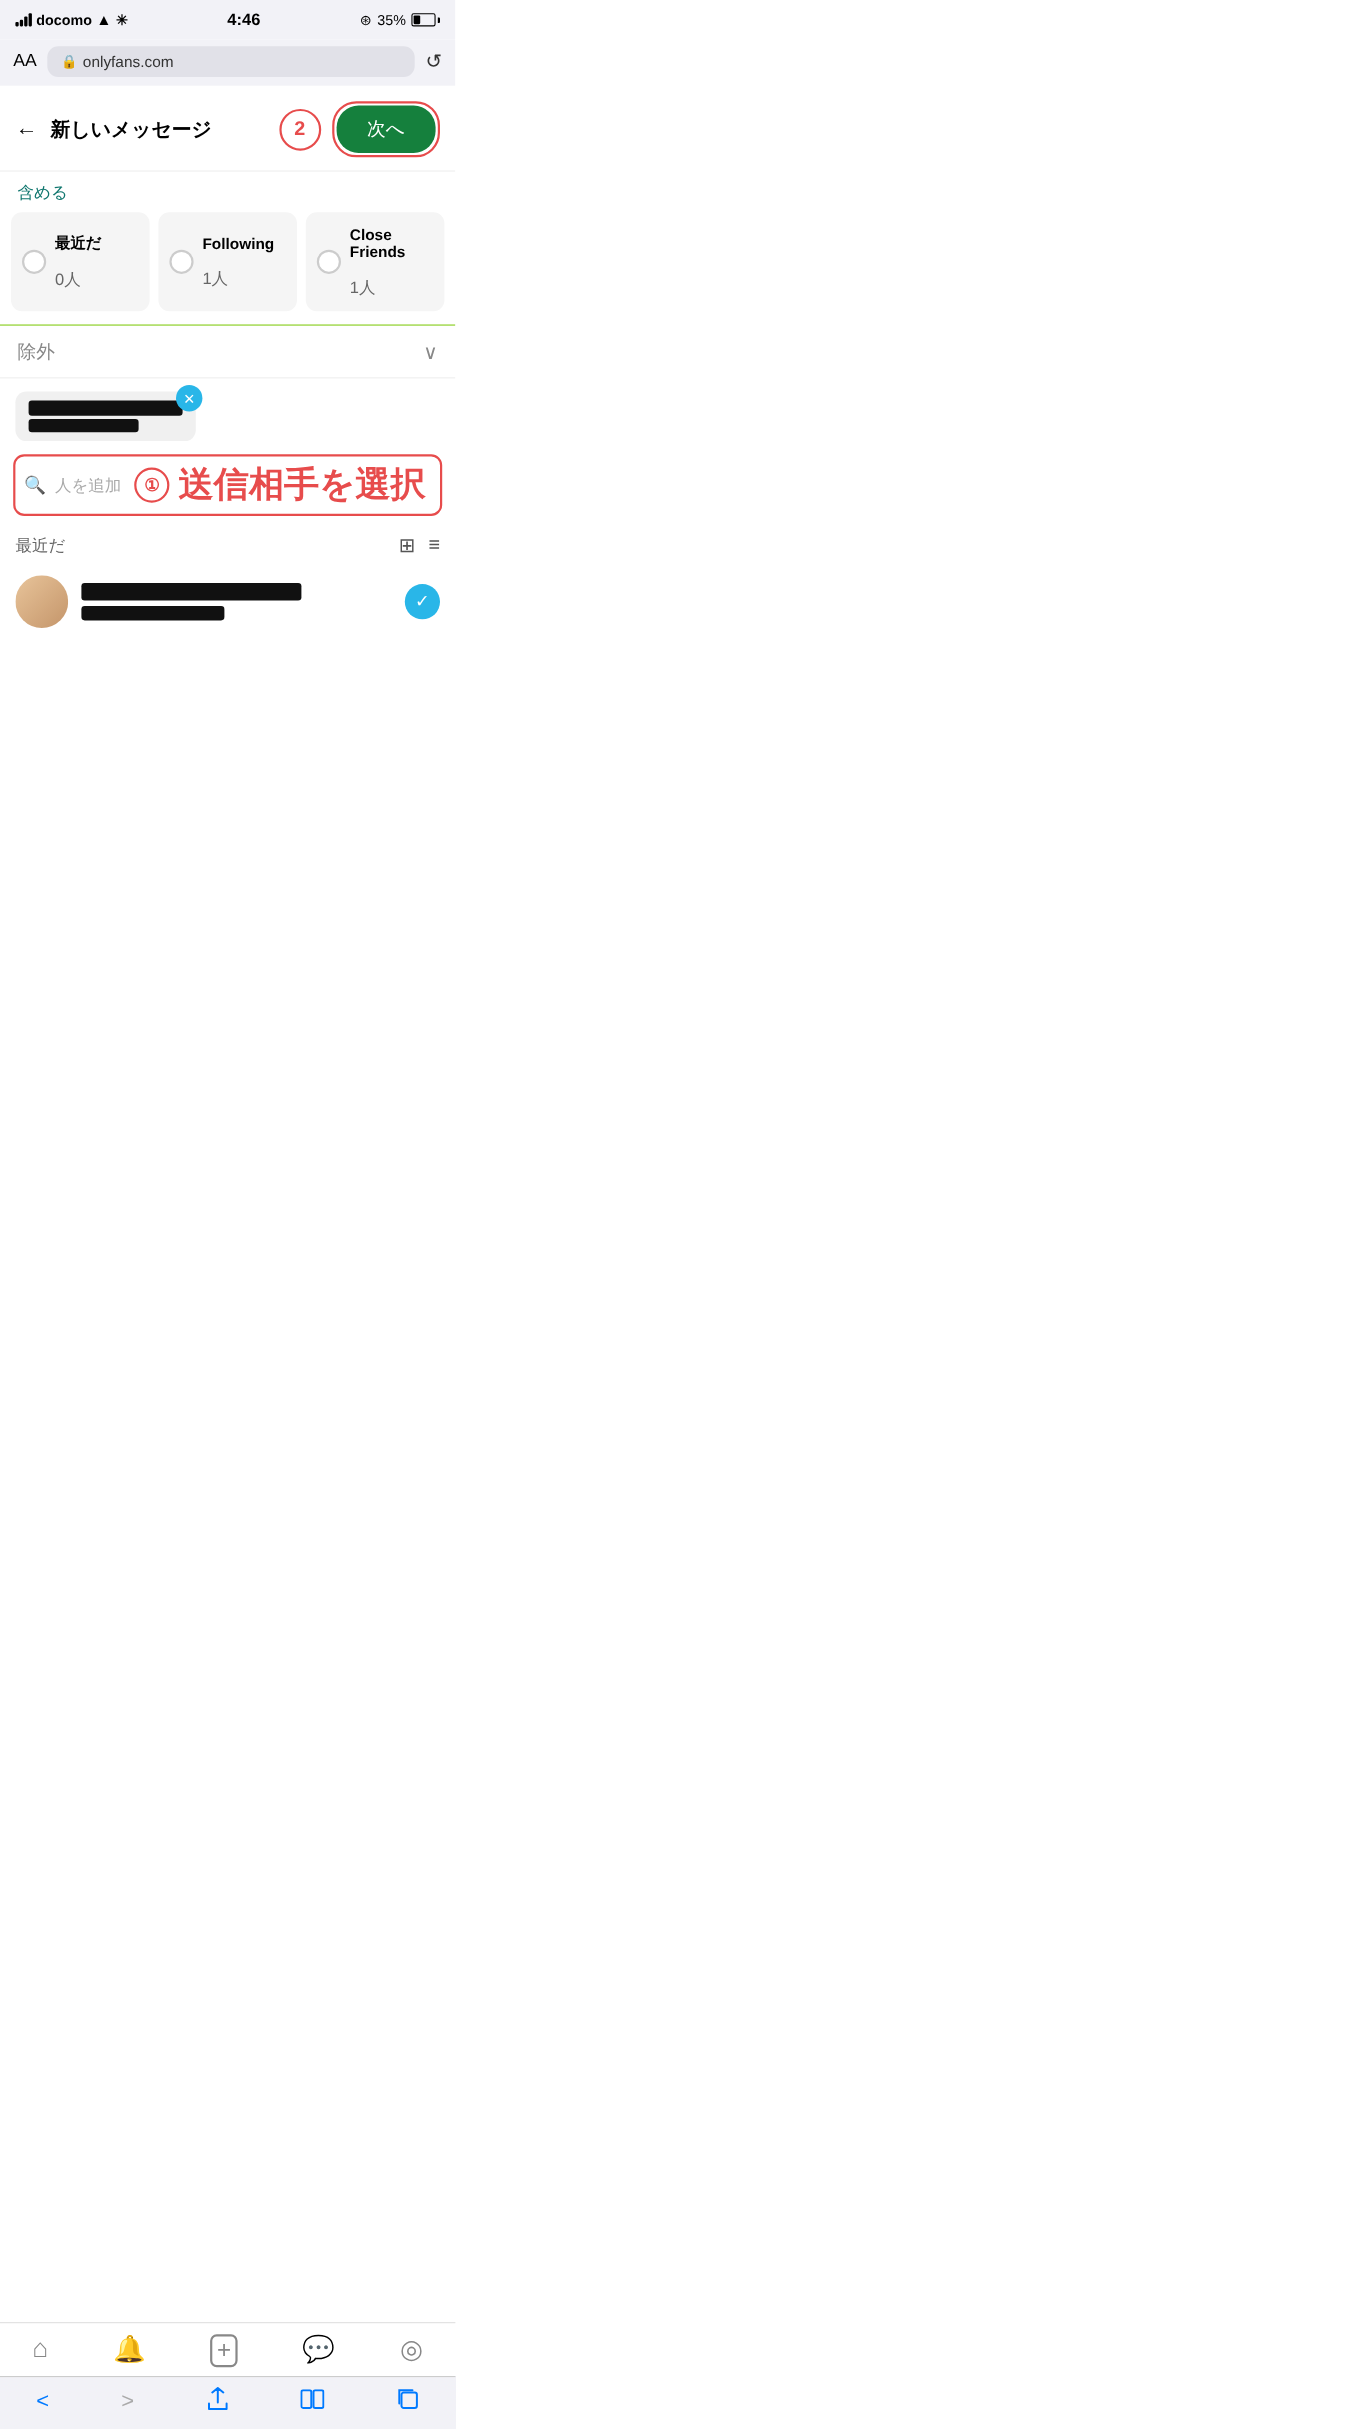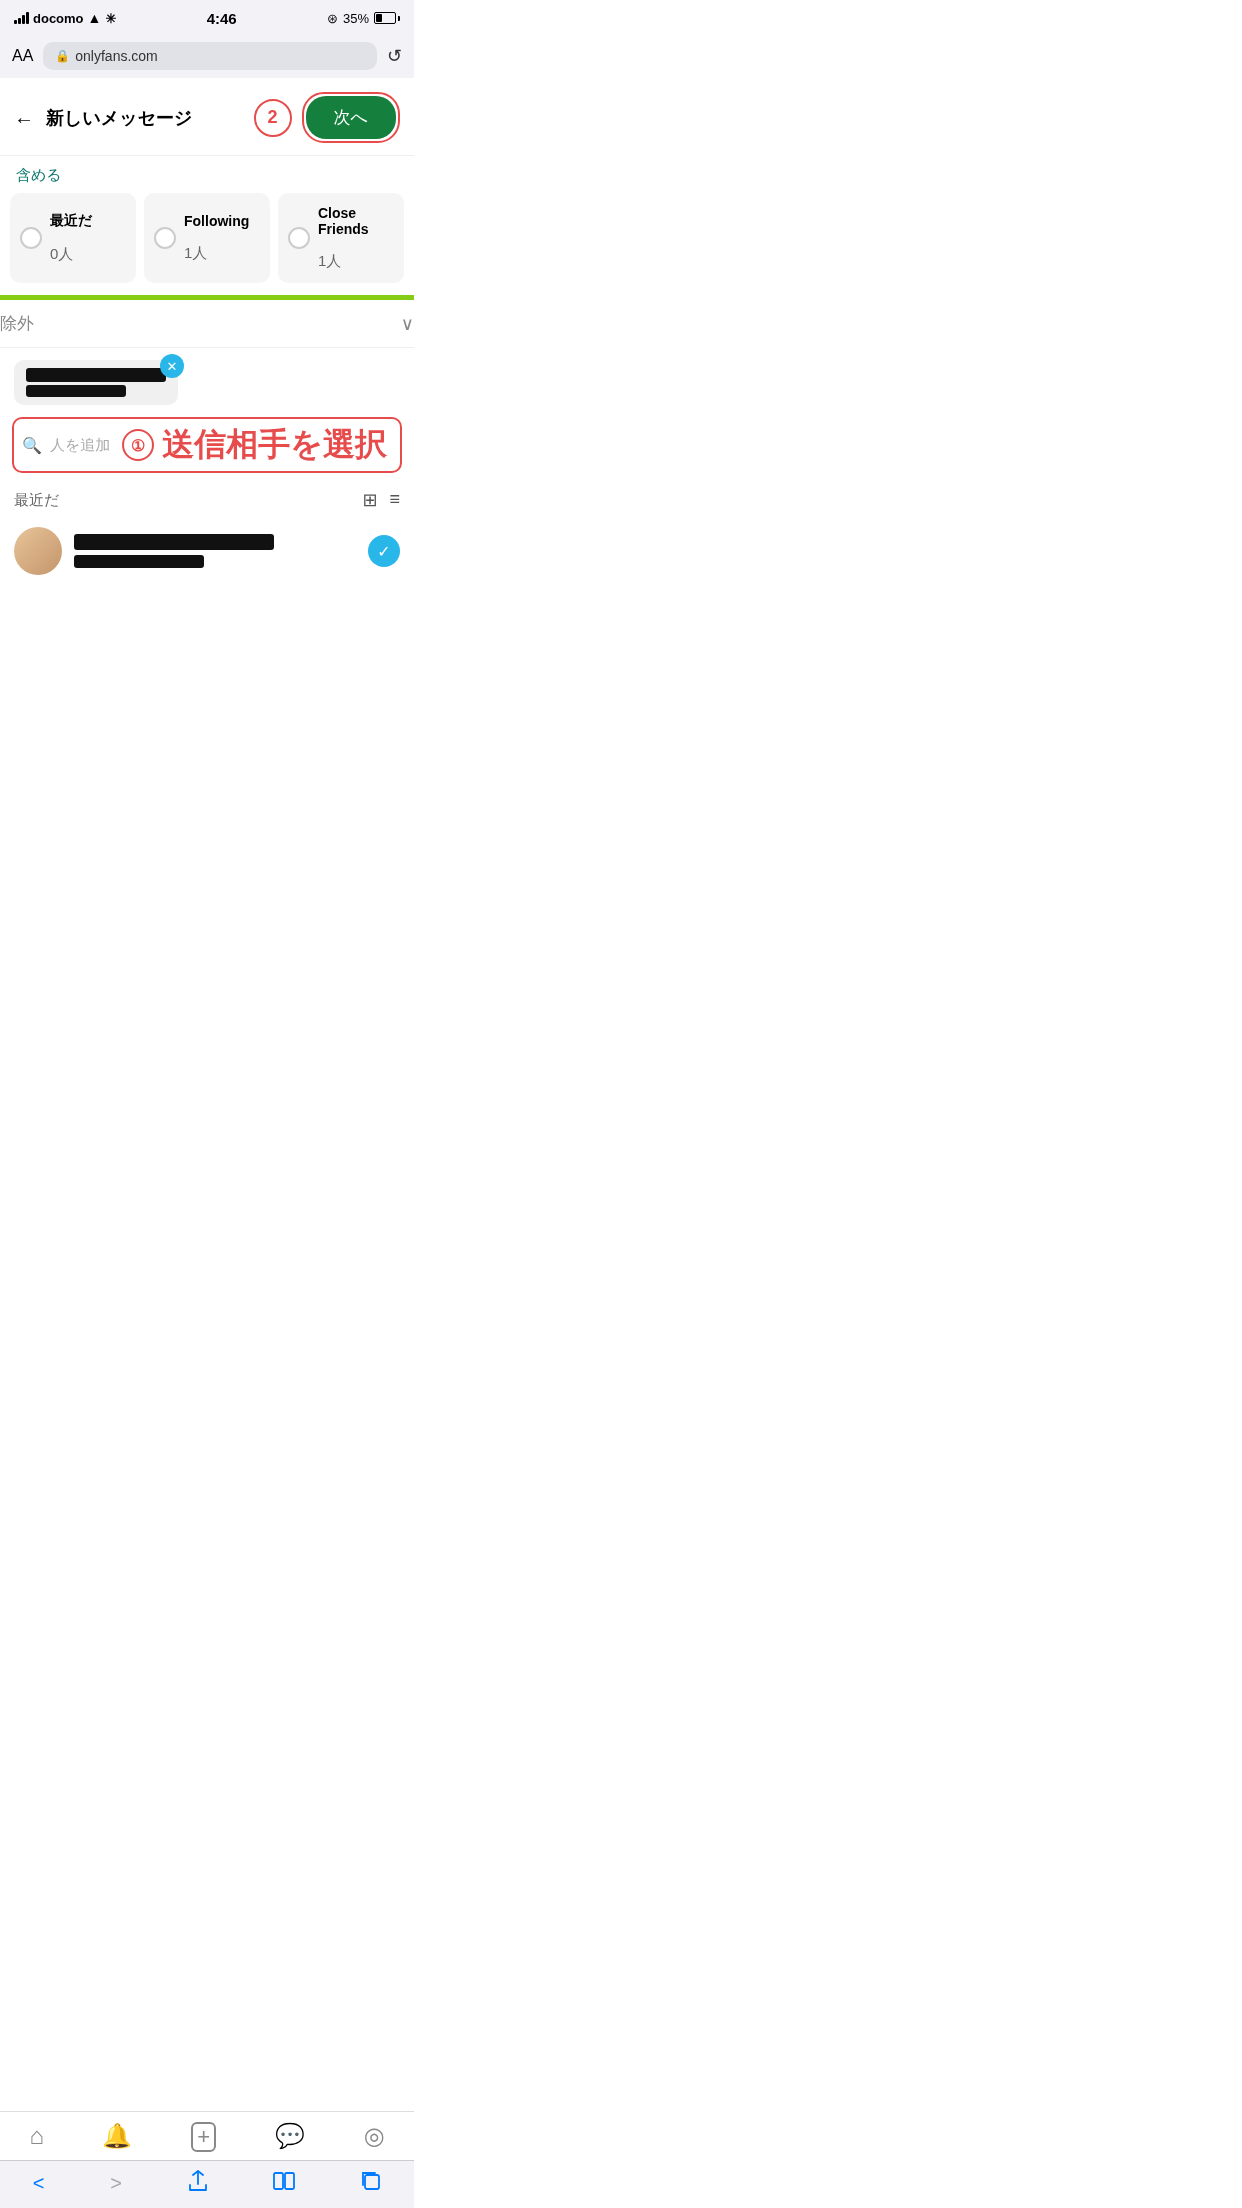--- a/index.html
+++ b/index.html
@@ -131,22 +131,22 @@
       border: 2px solid #ccc;
       background: #fff;
       flex-shrink: 0;
     }
     .option-text { }
     .option-title { font-size: 14px; font-weight: 600; color: #000; }
     .option-count { font-size: 15px; color: #666; margin-top: 15px; }
 
     
     .exclude-section {
-      padding: 12px 0;
-      border-top: 5px solid #84cc16;
+      padding: 12px 16px;
+      border-top: 1px solid #84cc16;
       border-bottom: 1px solid #eee;
       display: flex;
       align-items: flex-end;
       justify-content: space-between;
       cursor: pointer;
     }
     .exclude-label { font-size: 17px; color: #888; }
     .chevron-down { font-size: 18px; color: #888; }
 
     

